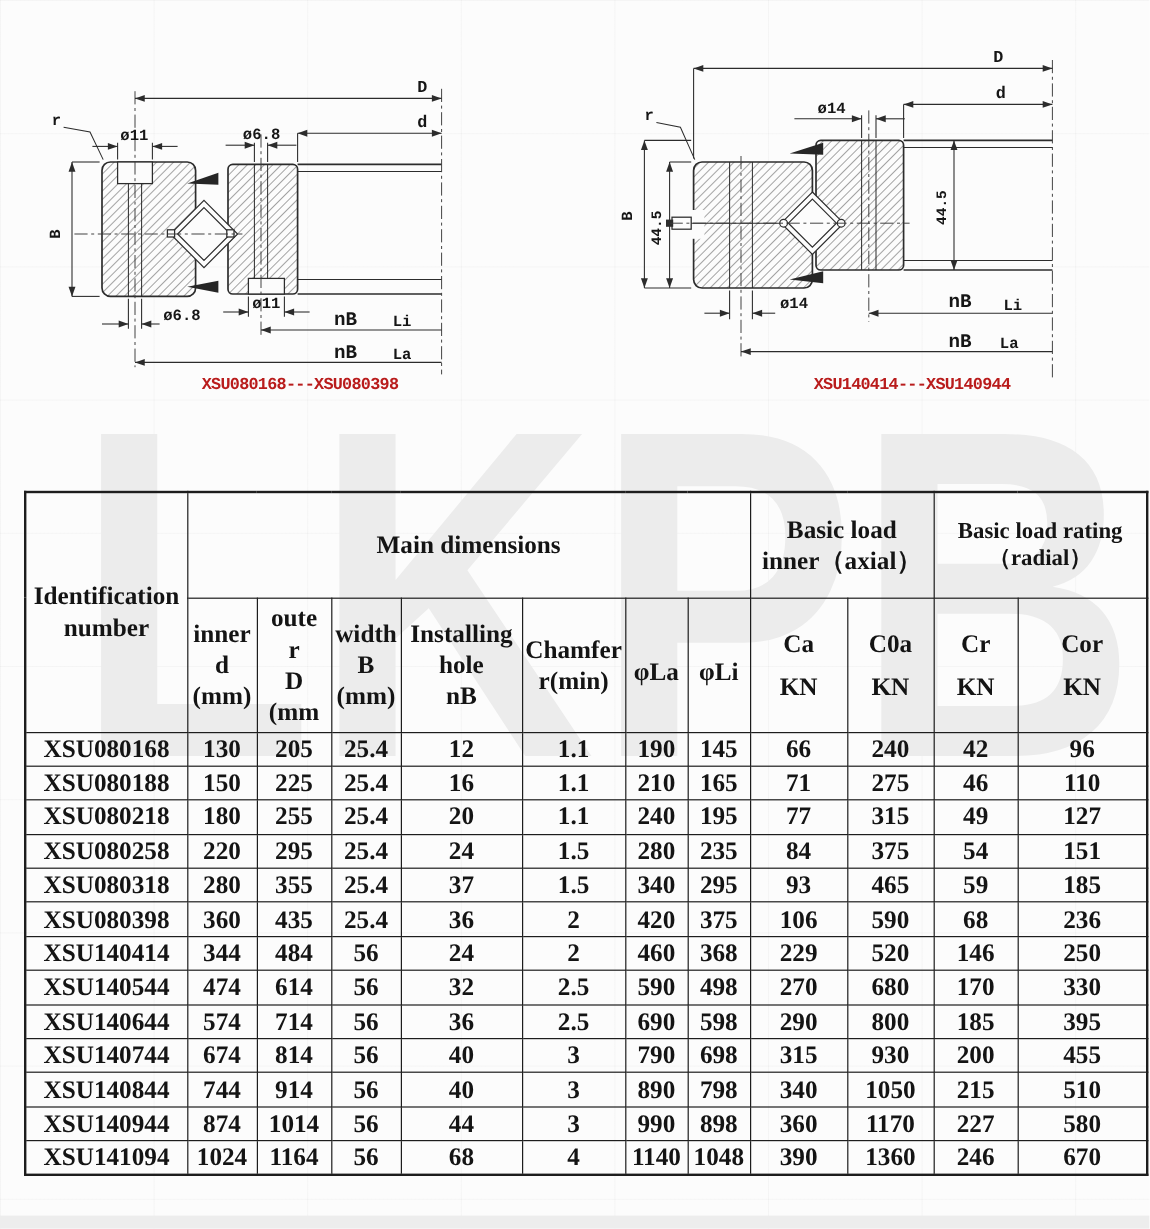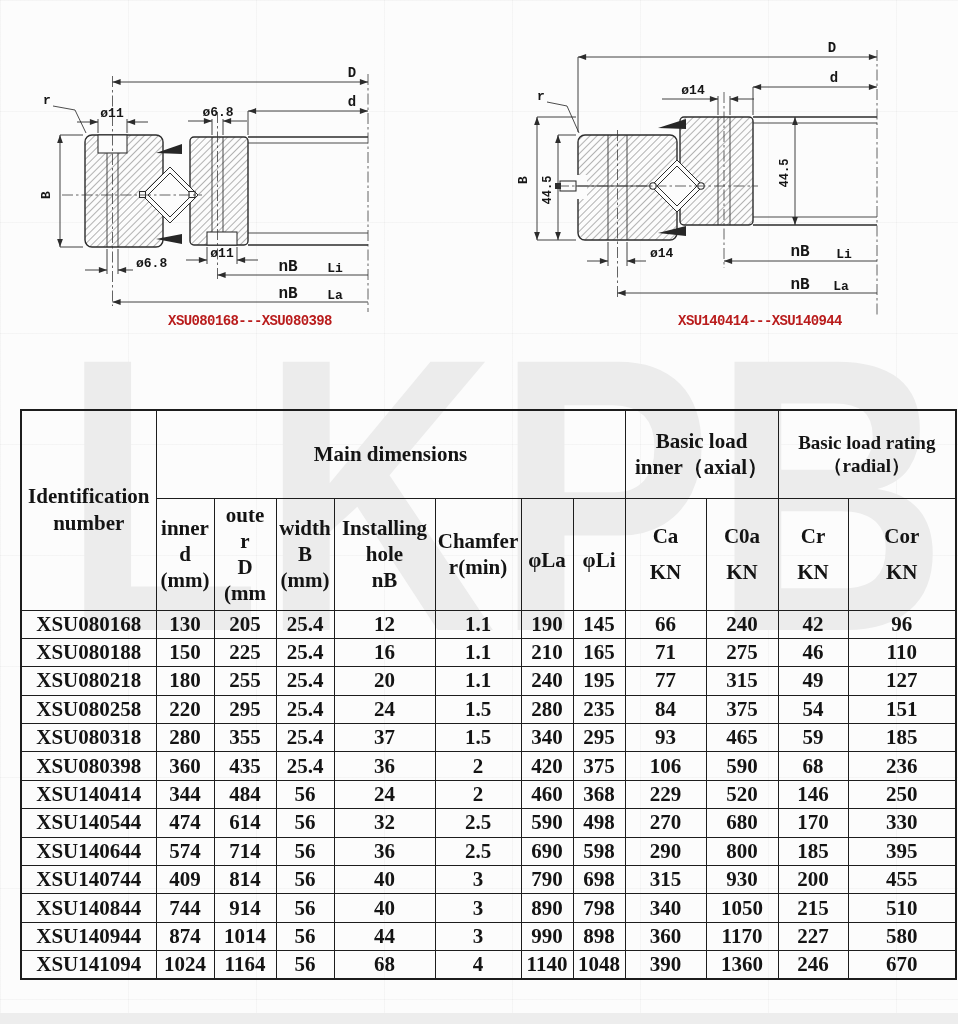--- a/index.html
+++ b/index.html
@@ -446,21 +446,21 @@
           <td>2.5</td>
           <td>690</td>
           <td>598</td>
           <td>290</td>
           <td>800</td>
           <td>185</td>
           <td>395</td>
         </tr>
         <tr>
           <td>XSU140744</td>
-          <td>409</td>
+          <td>674</td>
           <td>814</td>
           <td>56</td>
           <td>40</td>
           <td>3</td>
           <td>790</td>
           <td>698</td>
           <td>315</td>
           <td>930</td>
           <td>200</td>
           <td>455</td>

